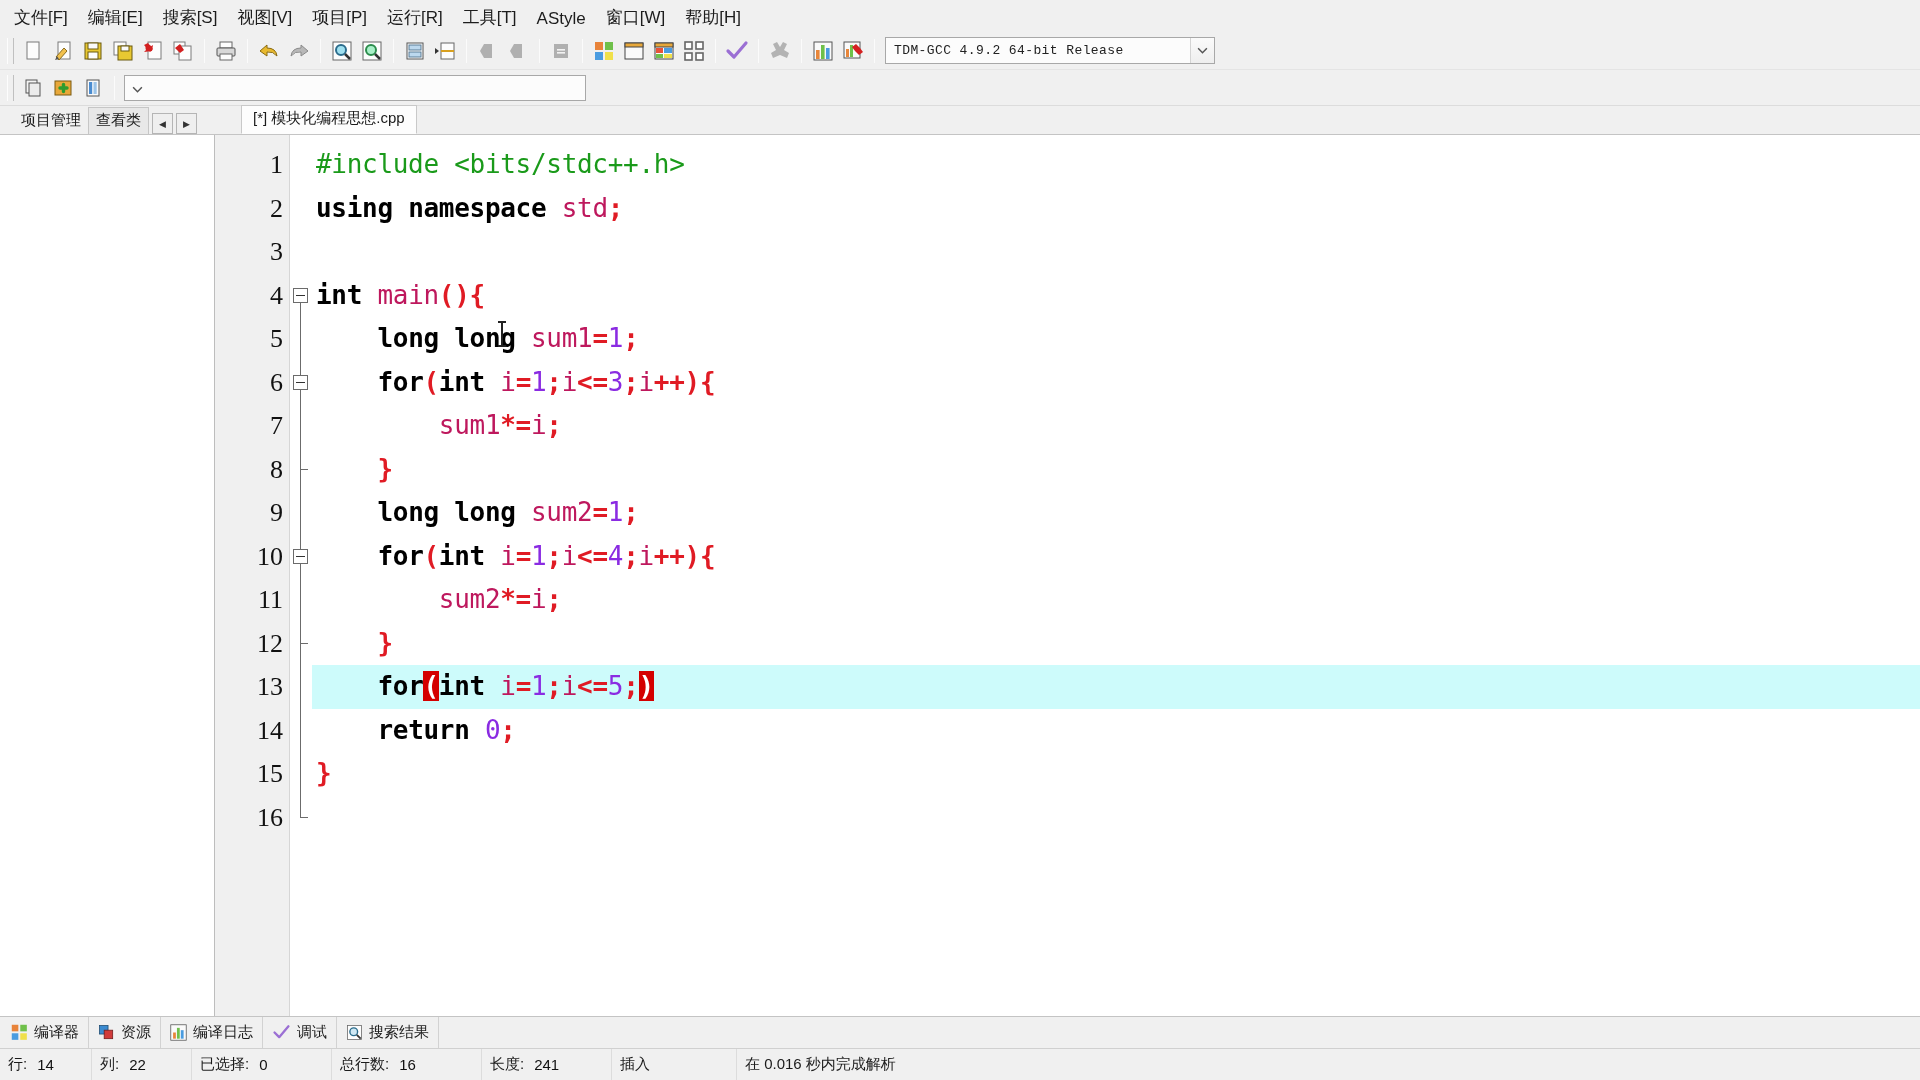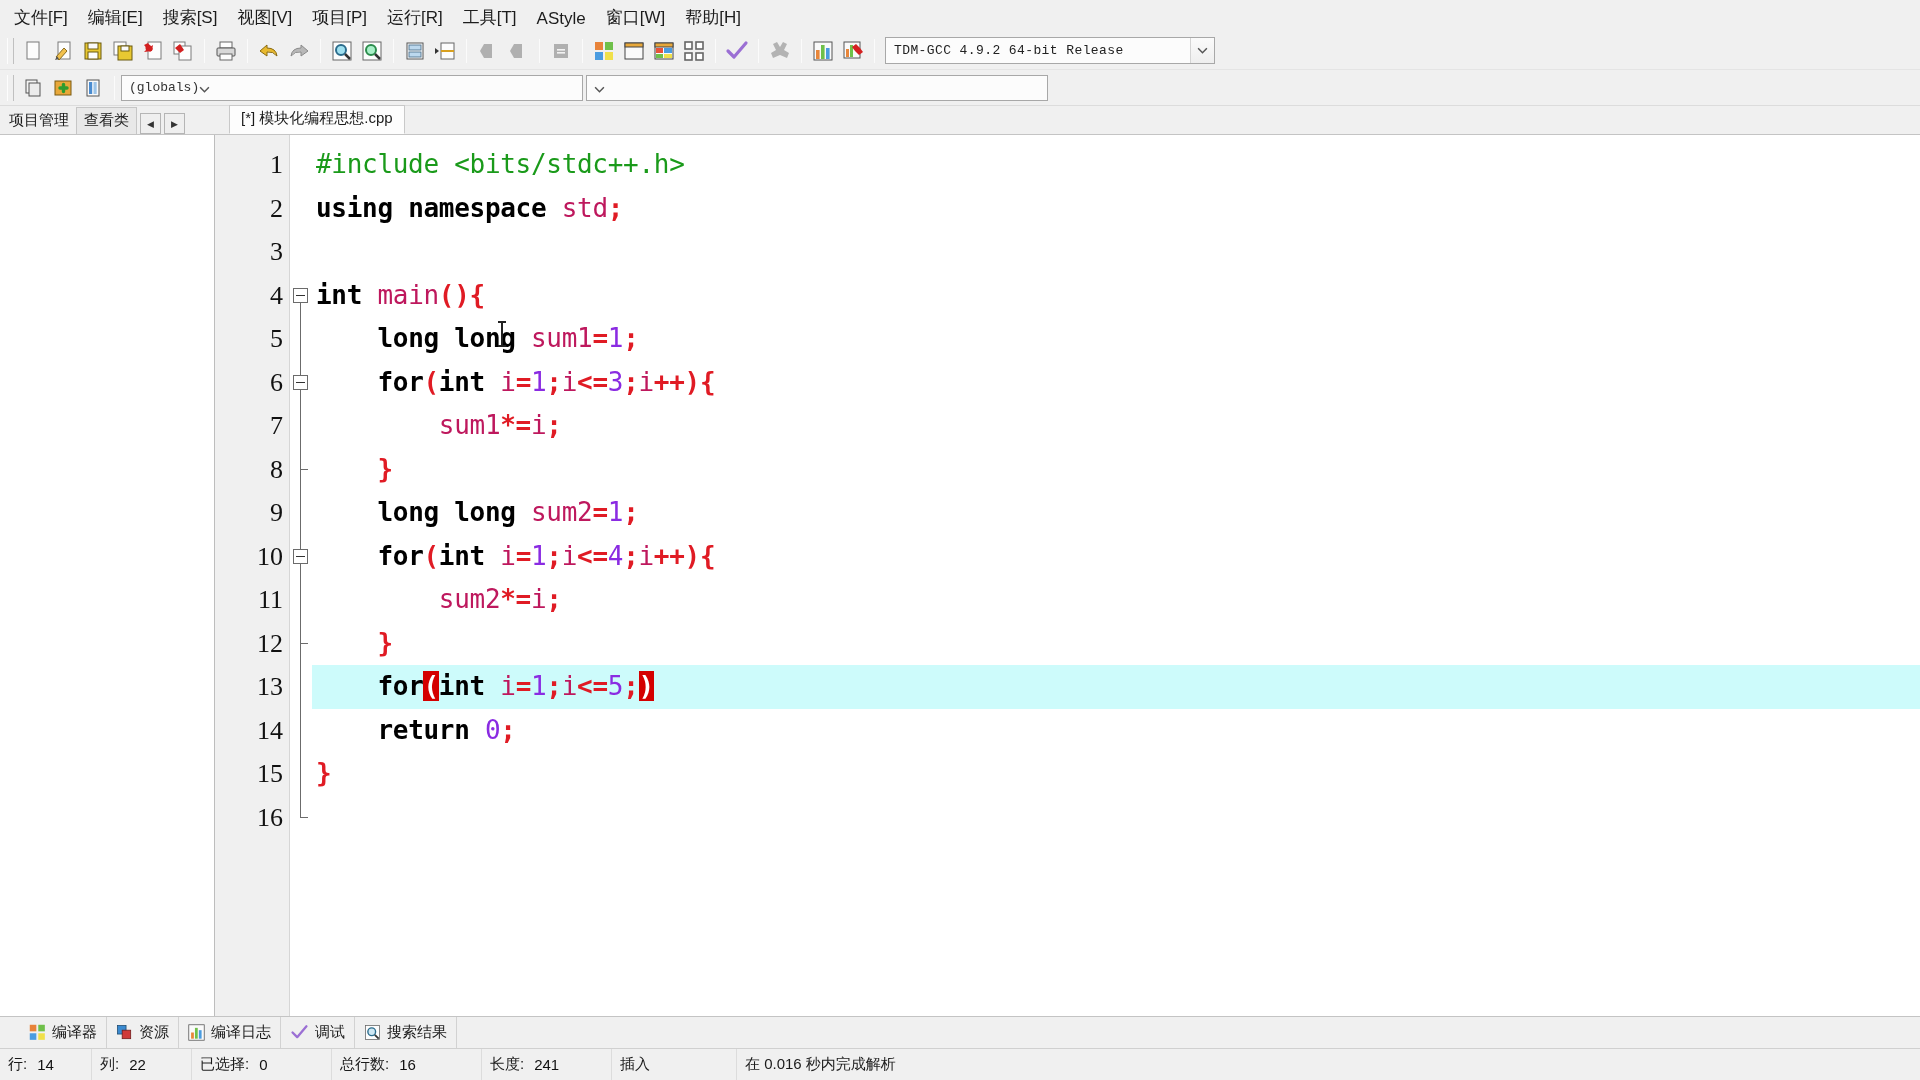--- a/index.html
+++ b/index.html
@@ -107,21 +107,21 @@
     color: #333;
   }
 
   
   .tabstrip {
     height: 28px;
     background: #f0f0f0;
     display: flex;
     align-items: flex-end;
     flex: 0 0 28px;
-    padding-left: 2px;
+    padding-left: 14px;
   }
   .lefttabs { display: flex; align-items: flex-end; width: 215px; }
   .ltab {
     font-size: 15px;
     color: #1c1c1c;
     padding: 3px 7px 4px 7px;
     white-space: nowrap;
   }
   .ltab.active { background: #f0f0f0; font-weight: normal; }
   .ltab.inactive {
@@ -253,21 +253,21 @@
   .ibeam:before { top: 0; }
   .ibeam:after { bottom: 0; }
 
   
   .bottomtabs {
     height: 32px;
     flex: 0 0 32px;
     background: #f0f0f0;
     border-top: 1px solid #c4c4c4;
     display: flex;
-    padding-left: 20px;
+    padding-left: 2px;
   }
   .btab {
     display: flex; align-items: center; gap: 6px;
     font-size: 15px; color: #1b1b1b;
     padding: 3px 9px;
     border-right: 1px solid #d2d2d2;
     white-space: nowrap;
   }
 
   
@@ -511,28 +511,20 @@
   </div>
   <div class="tb-btn">
     <svg width="22" height="22" viewBox="0 0 22 22">
         <rect x="5" y="3" width="12" height="16" fill="#fafafa" stroke="#555"></rect>
         <rect x="7" y="5" width="3.2" height="12" fill="#4a8cd0"></rect>
         <rect x="11.5" y="5" width="3.2" height="12" fill="#9cc4e8"></rect>
       </svg>
   </div>
   <div class="tb-sep"></div>
 
-  <div class="combo-wide" style="width:462px;">
-    <span class="cval">(globals)</span>
-    <span class="carrow">
-      <svg class="chev" viewBox="0 0 12 8">
-          <path d="M1 1.5 L6 6.5 L11 1.5" fill="none" stroke="#555" stroke-width="1.7"></path>
-        </svg>
-    </span>
-  </div>
   <div class="combo-wide" style="width:462px; margin-left:3px;">
     <span class="cval"></span>
     <span class="carrow">
       <svg class="chev" viewBox="0 0 12 8">
           <path d="M1 1.5 L6 6.5 L11 1.5" fill="none" stroke="#555" stroke-width="1.7"></path>
         </svg>
     </span>
   </div>
 </div>
 

